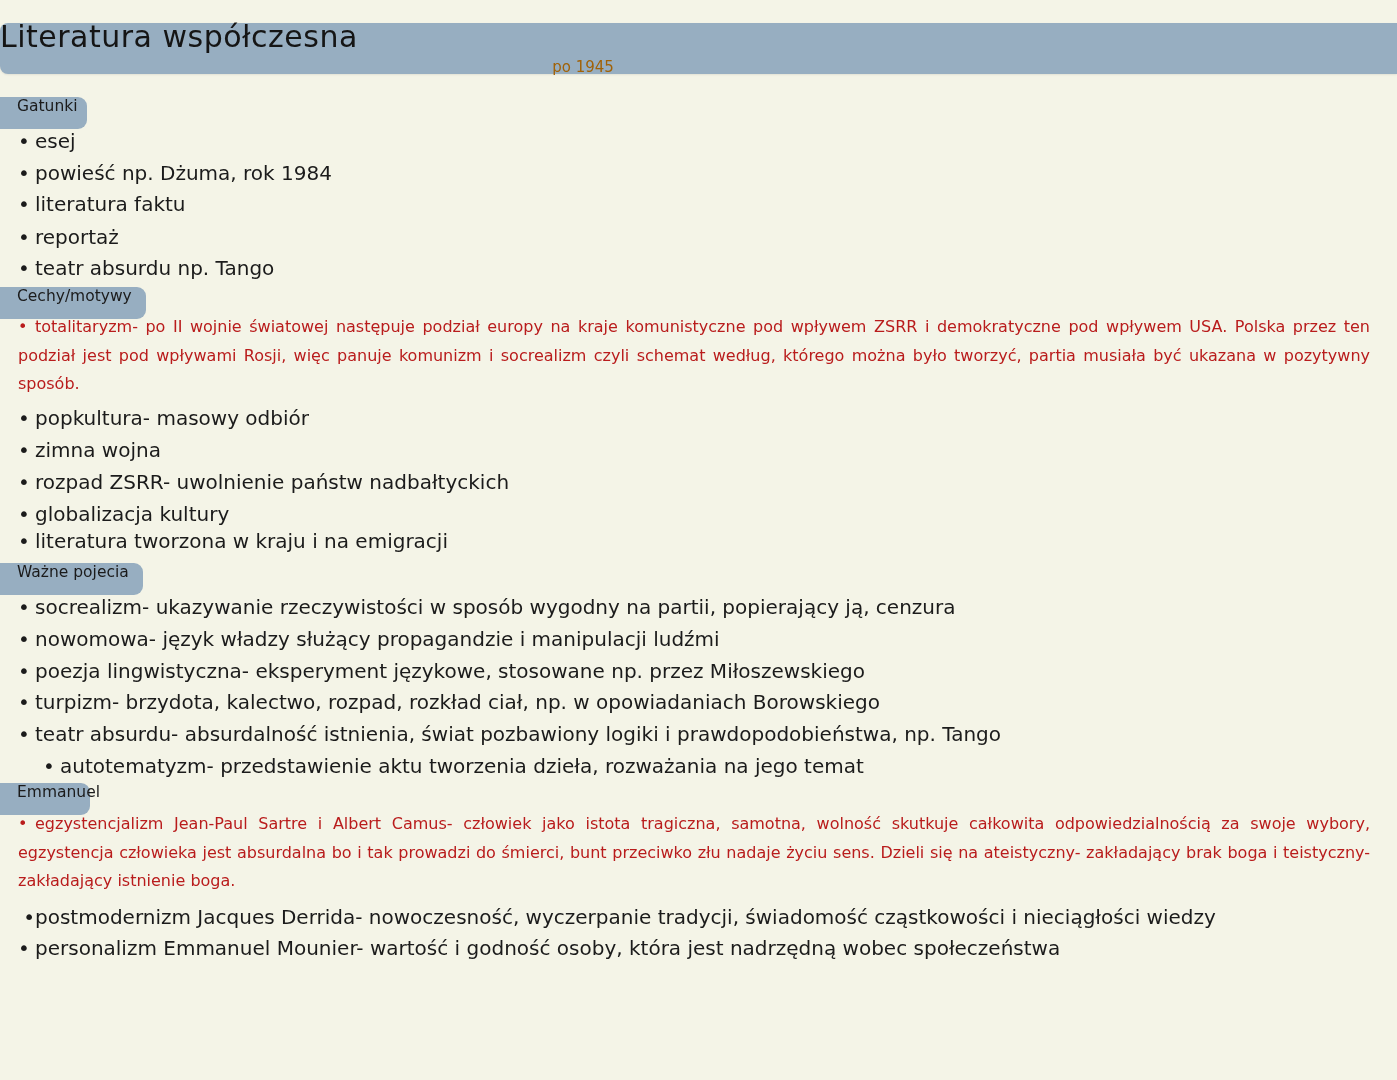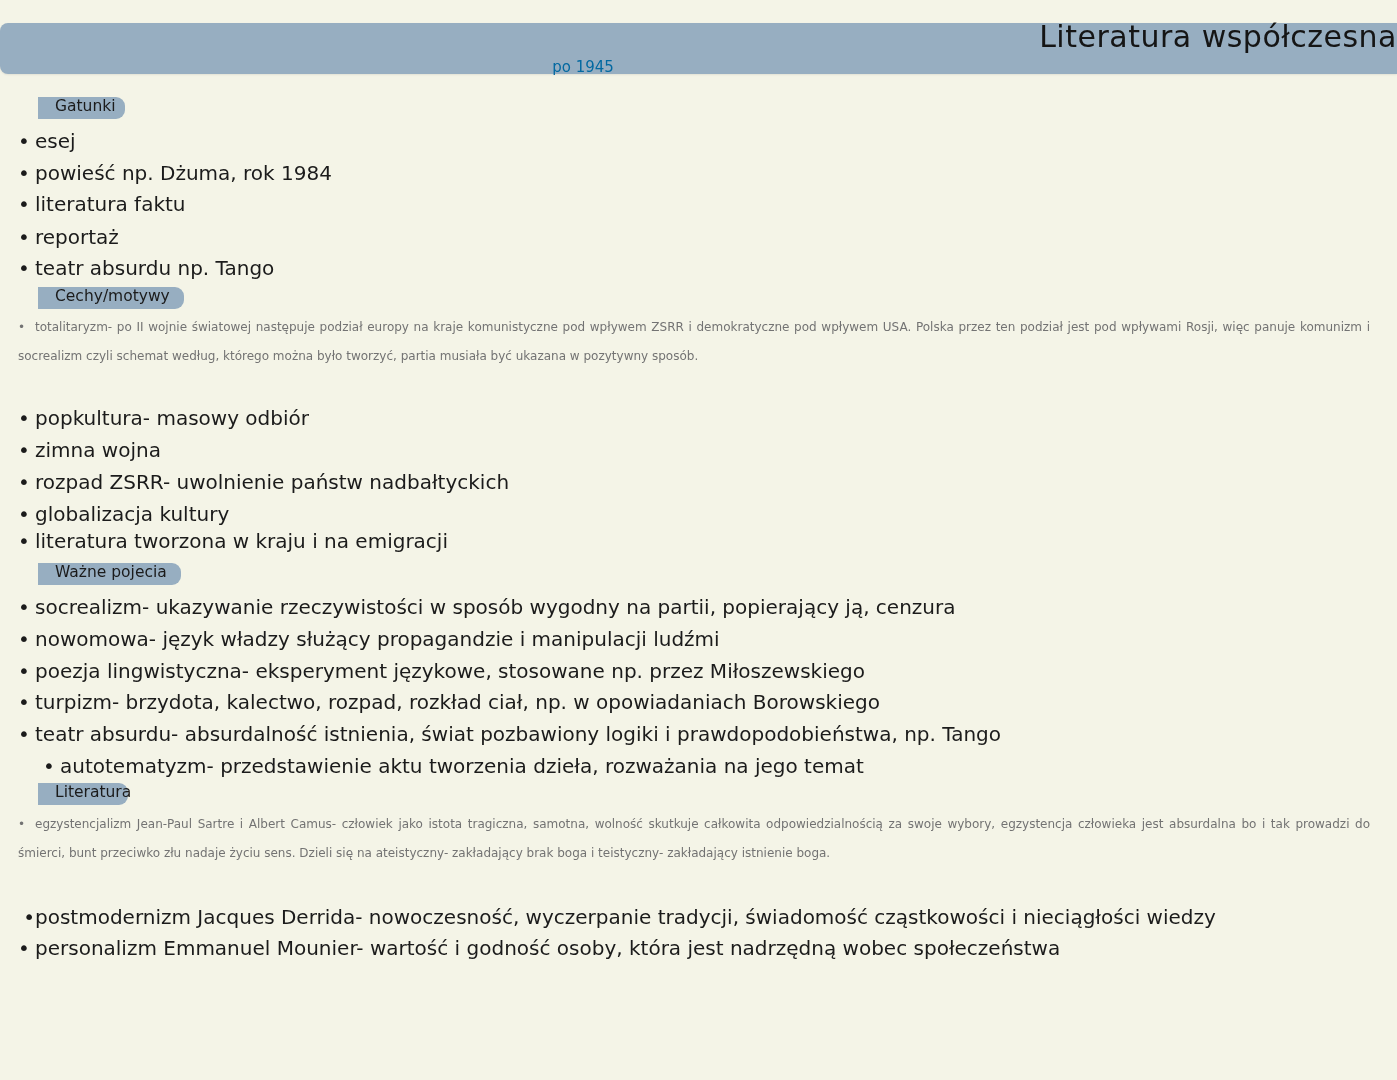--- a/index.html
+++ b/index.html
@@ -24,64 +24,63 @@
       background: #97aec1;
       border-radius: 0 0 0 8px;
       border-top-left-radius: 8px;
       box-shadow: 0 1px 2px rgba(0,0,0,0.08);
     }
     .title-main {
       position: absolute;
       left: 0;
       width: 1397px;
       top: 19px;
-      text-align: right;
+      text-align: left;
       font-size: 30px;
       letter-spacing: 0.5px;
       color: #151515;
       font-weight: normal;
     }
     .title-sub {
       position: absolute;
       left: 0;
       width: 1166px;
       top: 58px;
       text-align: center;
       font-size: 15px;
-      color: #0369a1;
+      color: #a16207;
     }
     .section-tab {
       position: absolute;
       left: 0;
-      height: 22px;
+      height: 32px;
       background: #97aec1;
       border-radius: 0 9px 9px 0;
       font-size: 15.5px;
       line-height: 18px;
       padding-left: 17px;
       padding-right: 8px;
       color: #1b1b1b;
       box-sizing: border-box;
-      margin-left: 38px;
     }
     .line {
       position: absolute;
       left: 18px;
       font-size: 20px;
       white-space: nowrap;
       color: #1b1b1b;
     }
     .para {
       position: absolute;
       left: 18px;
       width: 1352px;
-      font-size: 12px;
+      font-size: 16px;
       line-height: 28.5px;
       text-align: justify;
-      color: #737373;
+      color: #b91c1c;
     }
     .bullet {
       display: inline-block;
       width: 17px;
     }
   </style>
 </head>
 <body>
 
 <div class="title-banner"></div>
@@ -104,16 +103,16 @@
 <div class="line" style="top:529px;"><span class="bullet">•</span><span>literatura tworzona w kraju i na emigracji</span></div>
 
 <div class="section-tab" style="top:563px;width:143px;">Ważne pojecia</div>
 <div class="line" style="top:595px;"><span class="bullet">•</span><span>socrealizm- ukazywanie rzeczywistości w sposób wygodny na partii, popierający ją, cenzura</span></div>
 <div class="line" style="top:627px;"><span class="bullet">•</span><span>nowomowa- język władzy służący propagandzie i manipulacji ludźmi</span></div>
 <div class="line" style="top:659px;"><span class="bullet">•</span><span>poezja lingwistyczna- eksperyment językowe, stosowane np. przez Miłoszewskiego</span></div>
 <div class="line" style="top:690px;"><span class="bullet">•</span><span>turpizm- brzydota, kalectwo, rozpad, rozkład ciał, np. w opowiadaniach Borowskiego</span></div>
 <div class="line" style="top:722px;"><span class="bullet">•</span><span>teatr absurdu- absurdalność istnienia, świat pozbawiony logiki i prawdopodobieństwa, np. Tango</span></div>
 <div class="line" style="top:754px;margin-left:25px;"><span class="bullet">•</span><span>autotematyzm- przedstawienie aktu tworzenia dzieła, rozważania na jego temat</span></div>
 
-<div class="section-tab" style="top:783px;width:90px;">Literatura</div>
+<div class="section-tab" style="top:783px;width:90px;">Emmanuel</div>
 <div class="para" style="top:810px;"><span class="bullet">•</span><span>egzystencjalizm Jean-Paul Sartre i Albert Camus- człowiek jako istota tragiczna, samotna, wolność skutkuje całkowita odpowiedzialnością za swoje wybory, egzystencja człowieka jest absurdalna bo i tak prowadzi do śmierci, bunt przeciwko złu nadaje życiu sens. Dzieli się na ateistyczny- zakładający brak boga i teistyczny- zakładający istnienie boga.</span></div>
 <div class="line" style="top:905px;text-align:right;"><span class="bullet">•</span><span>postmodernizm Jacques Derrida- nowoczesność, wyczerpanie tradycji, świadomość cząstkowości i nieciągłości wiedzy</span></div>
 <div class="line" style="top:936px;"><span class="bullet">•</span><span>personalizm Emmanuel Mounier- wartość i godność osoby, która jest nadrzędną wobec społeczeństwa</span></div>
 
 </body></html>

